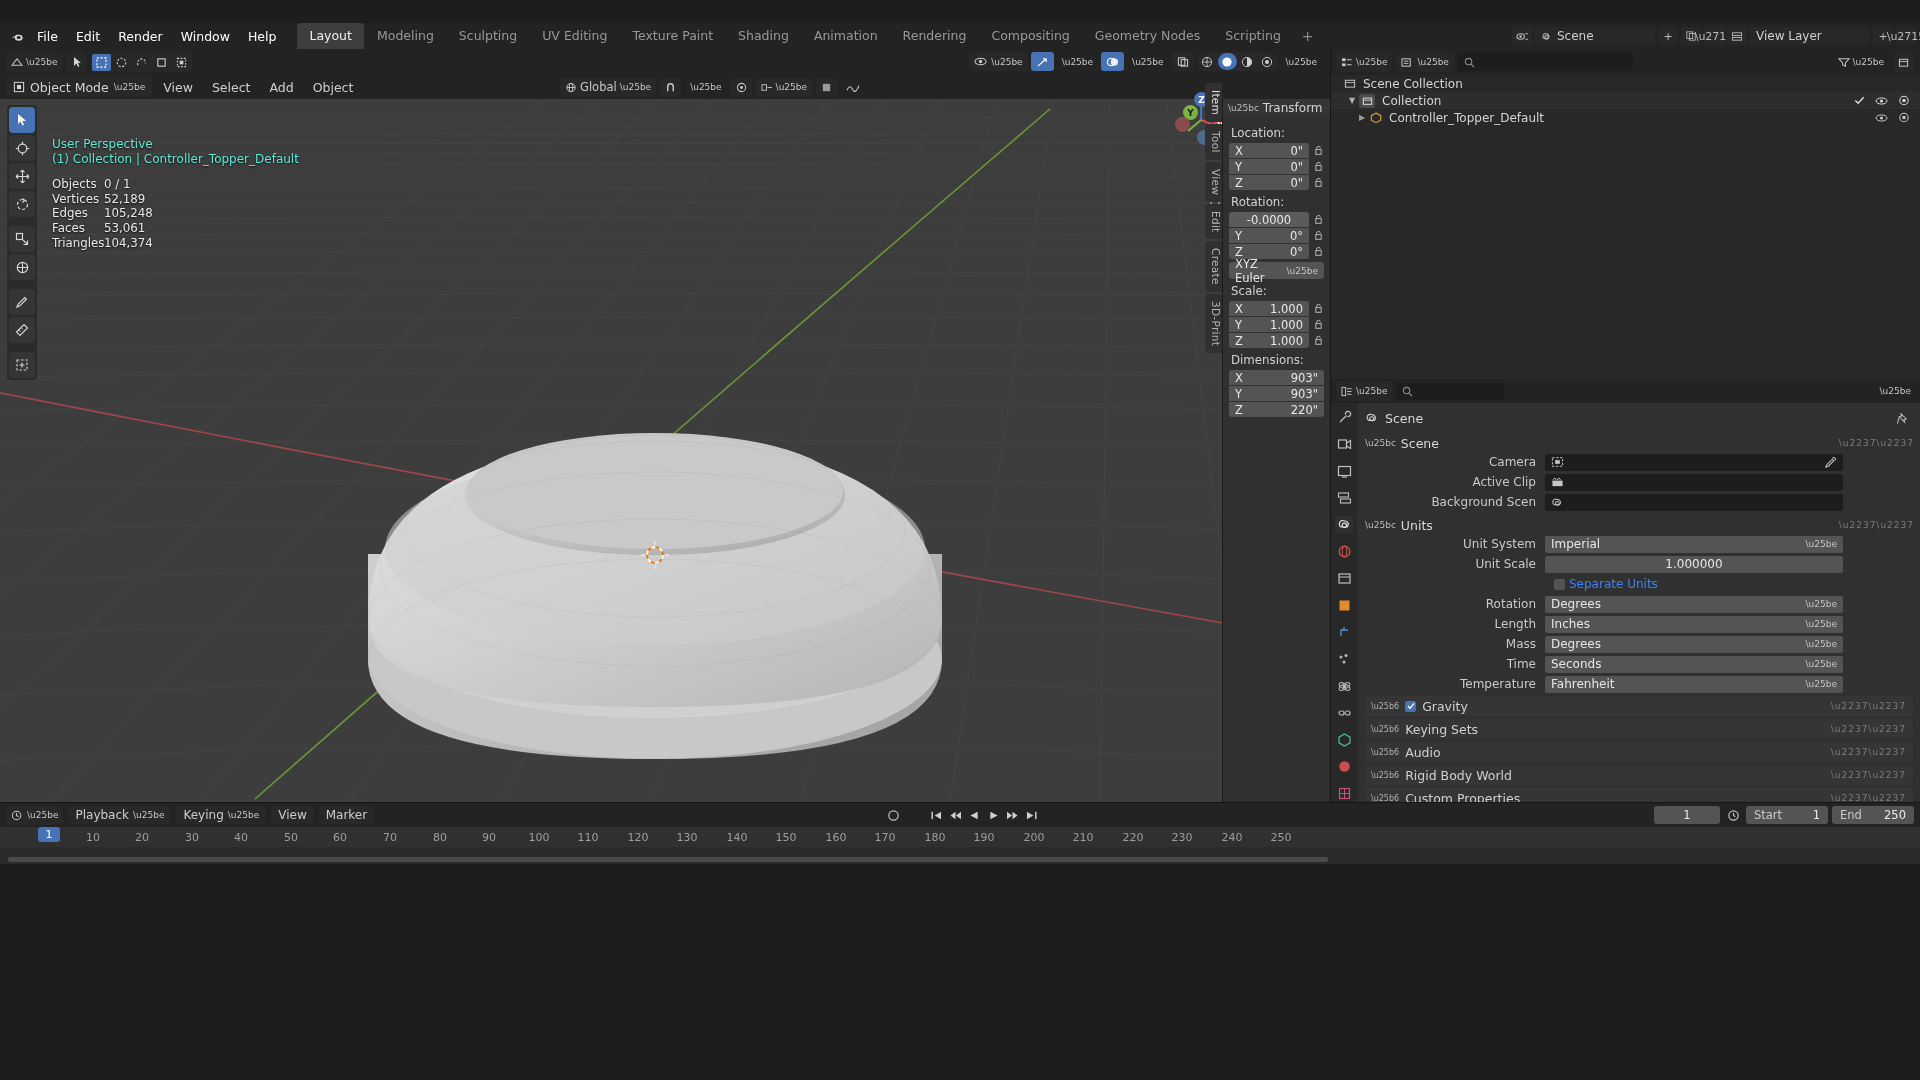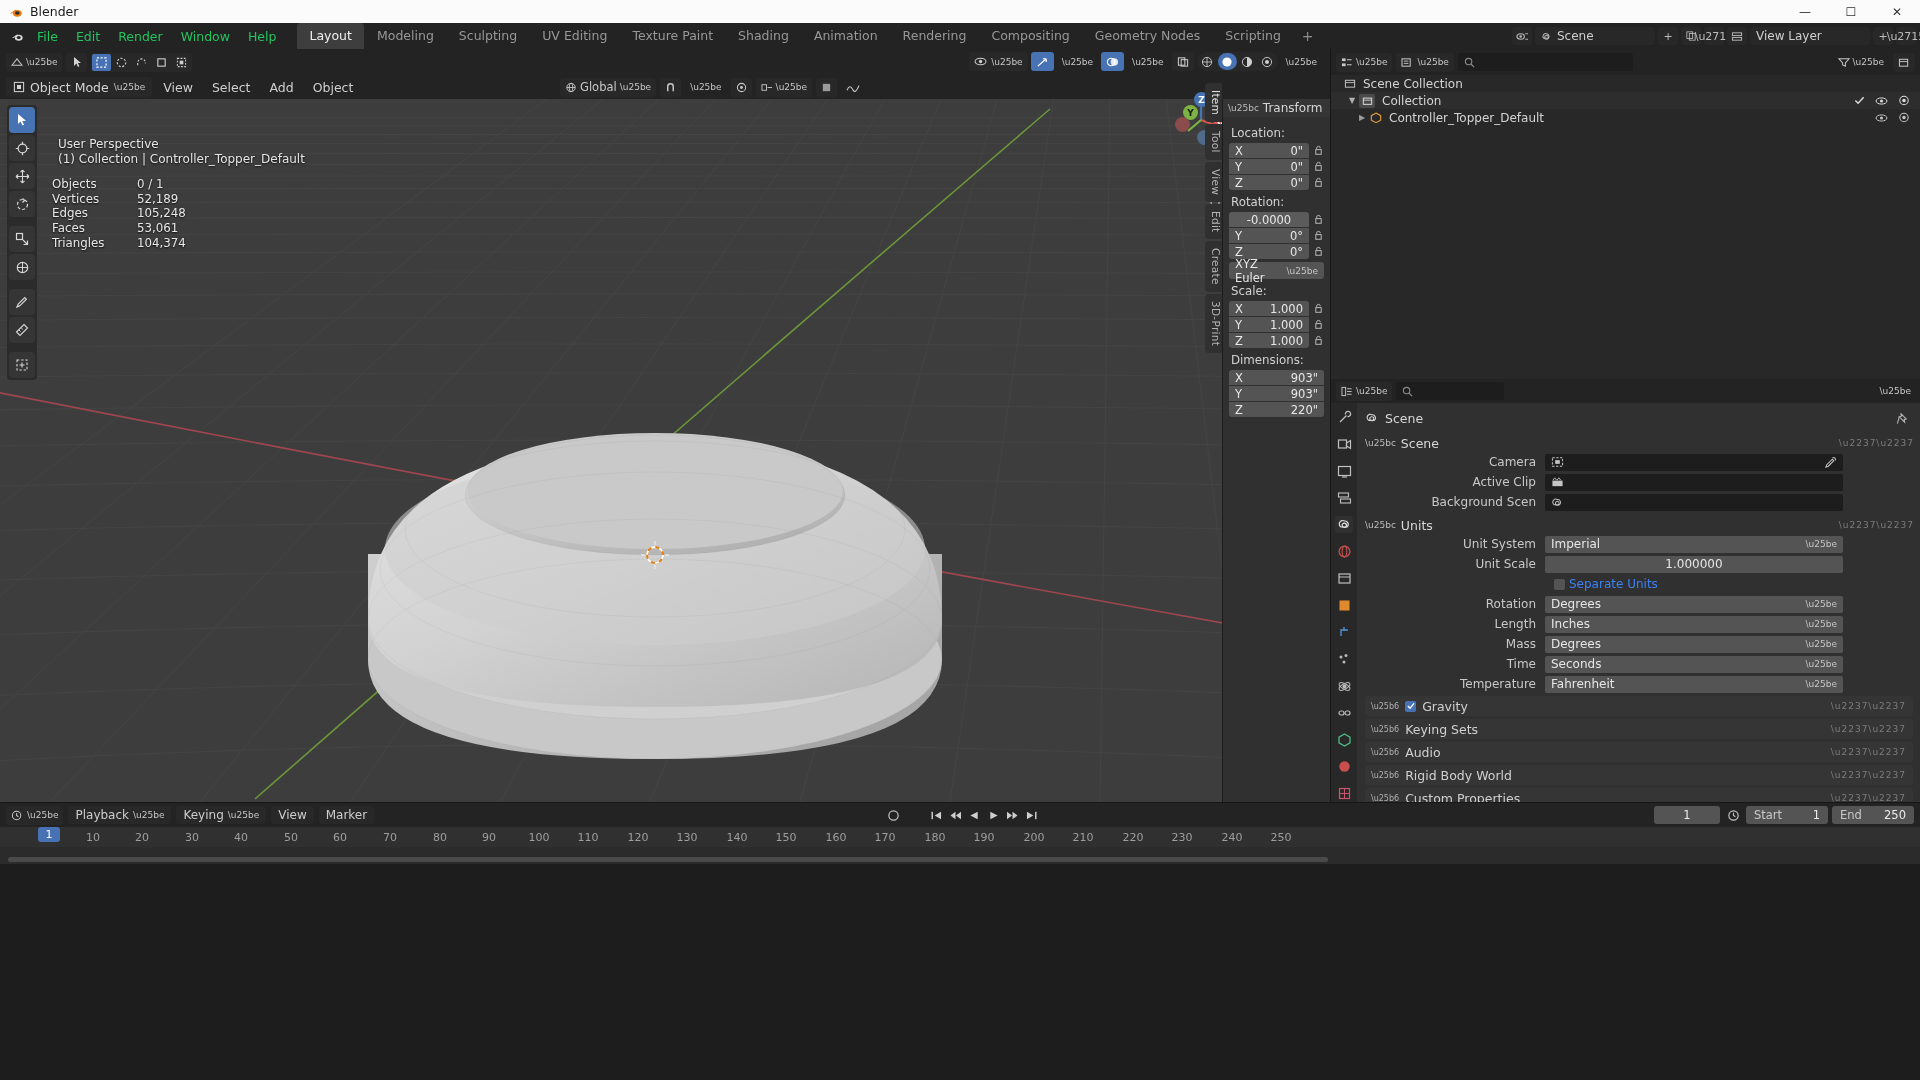--- a/index.html
+++ b/index.html
@@ -27,21 +27,21 @@
     color: #333; font-size: 12px;
   }
 
   
   .topbar {
     position: absolute; left: 0; top: 23px; width: 1920px; height: 26px;
     background: #232323; display: flex; align-items: center;
   }
   .tb-blender-icon { width: 22px; margin-left: 6px; display: flex; justify-content: center; }
   .menu-item {
-    padding: 3px 9px; color: #22c55e; font-size: 12.5px; border-radius: 3px;
+    padding: 3px 9px; color: #ffffff; font-size: 12.5px; border-radius: 3px;
     white-space: nowrap;
   }
   .ws-tabs { display: flex; align-items: center; margin-left: 12px; height: 26px; }
   .ws-tab {
     padding: 5px 12px 6px; color: #989898; font-size: 12.5px; white-space: nowrap;
     border-radius: 4px 4px 0 0; margin-right: 1px;
   }
   .ws-tab.active { background: #3e3e3e; color: #f0f0f0; }
   .ws-add { color: #8d8d8d; padding: 3px 8px; font-size: 14px; }
   .topbar-right {
@@ -84,26 +84,25 @@
   }
   .sel-group { display: flex; gap: 1px; background: #282828; border-radius: 3px; padding: 1px; }
   .sel-box {
     width: 19px; height: 17px; border-radius: 2px; display:flex; align-items:center; justify-content:center;
   }
   .sel-box.on { background: #4772b3; }
 
   
   .vp-canvas { position: absolute; left: 0; top: 50px; width: 1330px; height: 703px; overflow: hidden; }
   .overlay-text {
-    position: absolute; z-index: 5; color: #e5e5e5; font-size: 12px;
+    position: absolute; z-index: 5; color: #5eead4; font-size: 12px;
     text-shadow: 0 1px 2px rgba(0,0,0,.85);
-    margin-left: 6px;
   }
   .stats-table { position: absolute; left: 52px; top: 128px; z-index: 5; }
-  .stats-row { display: flex; height: 14.6px; align-items: center; gap: 33px; }
+  .stats-row { display: flex; height: 14.6px; align-items: center; }
   .stats-row .k { width: 52px; color: #e8e8e8; font-size: 11.8px; text-shadow: 0 1px 2px rgba(0,0,0,.85); }
   .stats-row .v { color: #e8e8e8; font-size: 11.8px; text-shadow: 0 1px 2px rgba(0,0,0,.85); }
 
   
   .vp-tools {
     position: absolute; left: 7px; top: 56px; width: 30px; z-index: 6;
     background: #2b2b2b; border-radius: 4px; padding: 2px; display: flex; flex-direction: column; gap: 2px;
   }
   .tool-btn {
     width: 26px; height: 26px; border-radius: 4px; background: #353535;
@@ -252,35 +251,20 @@
   .mouse-ico.m i { left: 3.4px; border-radius: 1px; }
   .mouse-ico.r i { right: 0.5px; border-radius: 0 3px 0 0; }
   .sb-version { position: absolute; right: 12px; color: #9d9d9d; font-size: 11.5px; }
   svg { display: block; }
 </style>
 </head>
 <body>
 
 <div class="app">
 
-  <div class="titlebar">
-    <span class="tb-logo">
-      <svg width="16" height="16" viewBox="0 0 16 16">
-        <path d="M2 9.5 L8 5.5 L8 7 L3.5 9.6 Z" fill="#e87d0d"></path>
-        <ellipse cx="9.3" cy="9.3" rx="4.4" ry="3.4" fill="#e87d0d"></ellipse>
-        <ellipse cx="9.3" cy="9.0" rx="2.3" ry="1.8" fill="#2b2b2b"></ellipse>
-      </svg>
-    </span>
-    <span>Blender</span>
-    <div class="win-btns">
-      <div class="win-btn">—</div>
-      <div class="win-btn">☐</div>
-      <div class="win-btn close">✕</div>
-    </div>
-  </div>
 
   <div class="topbar">
     <span class="tb-blender-icon">
       <svg width="15" height="15" viewBox="0 0 16 16">
         <path d="M2 9.5 L8 5.5 L8 7 L3.5 9.6 Z" fill="#d6d6d6"></path>
         <ellipse cx="9.3" cy="9.3" rx="4.2" ry="3.2" fill="#d6d6d6"></ellipse>
         <ellipse cx="9.3" cy="9.0" rx="2.1" ry="1.6" fill="#232323"></ellipse>
       </svg>
     </span>
     <div class="menu-item">File</div>

